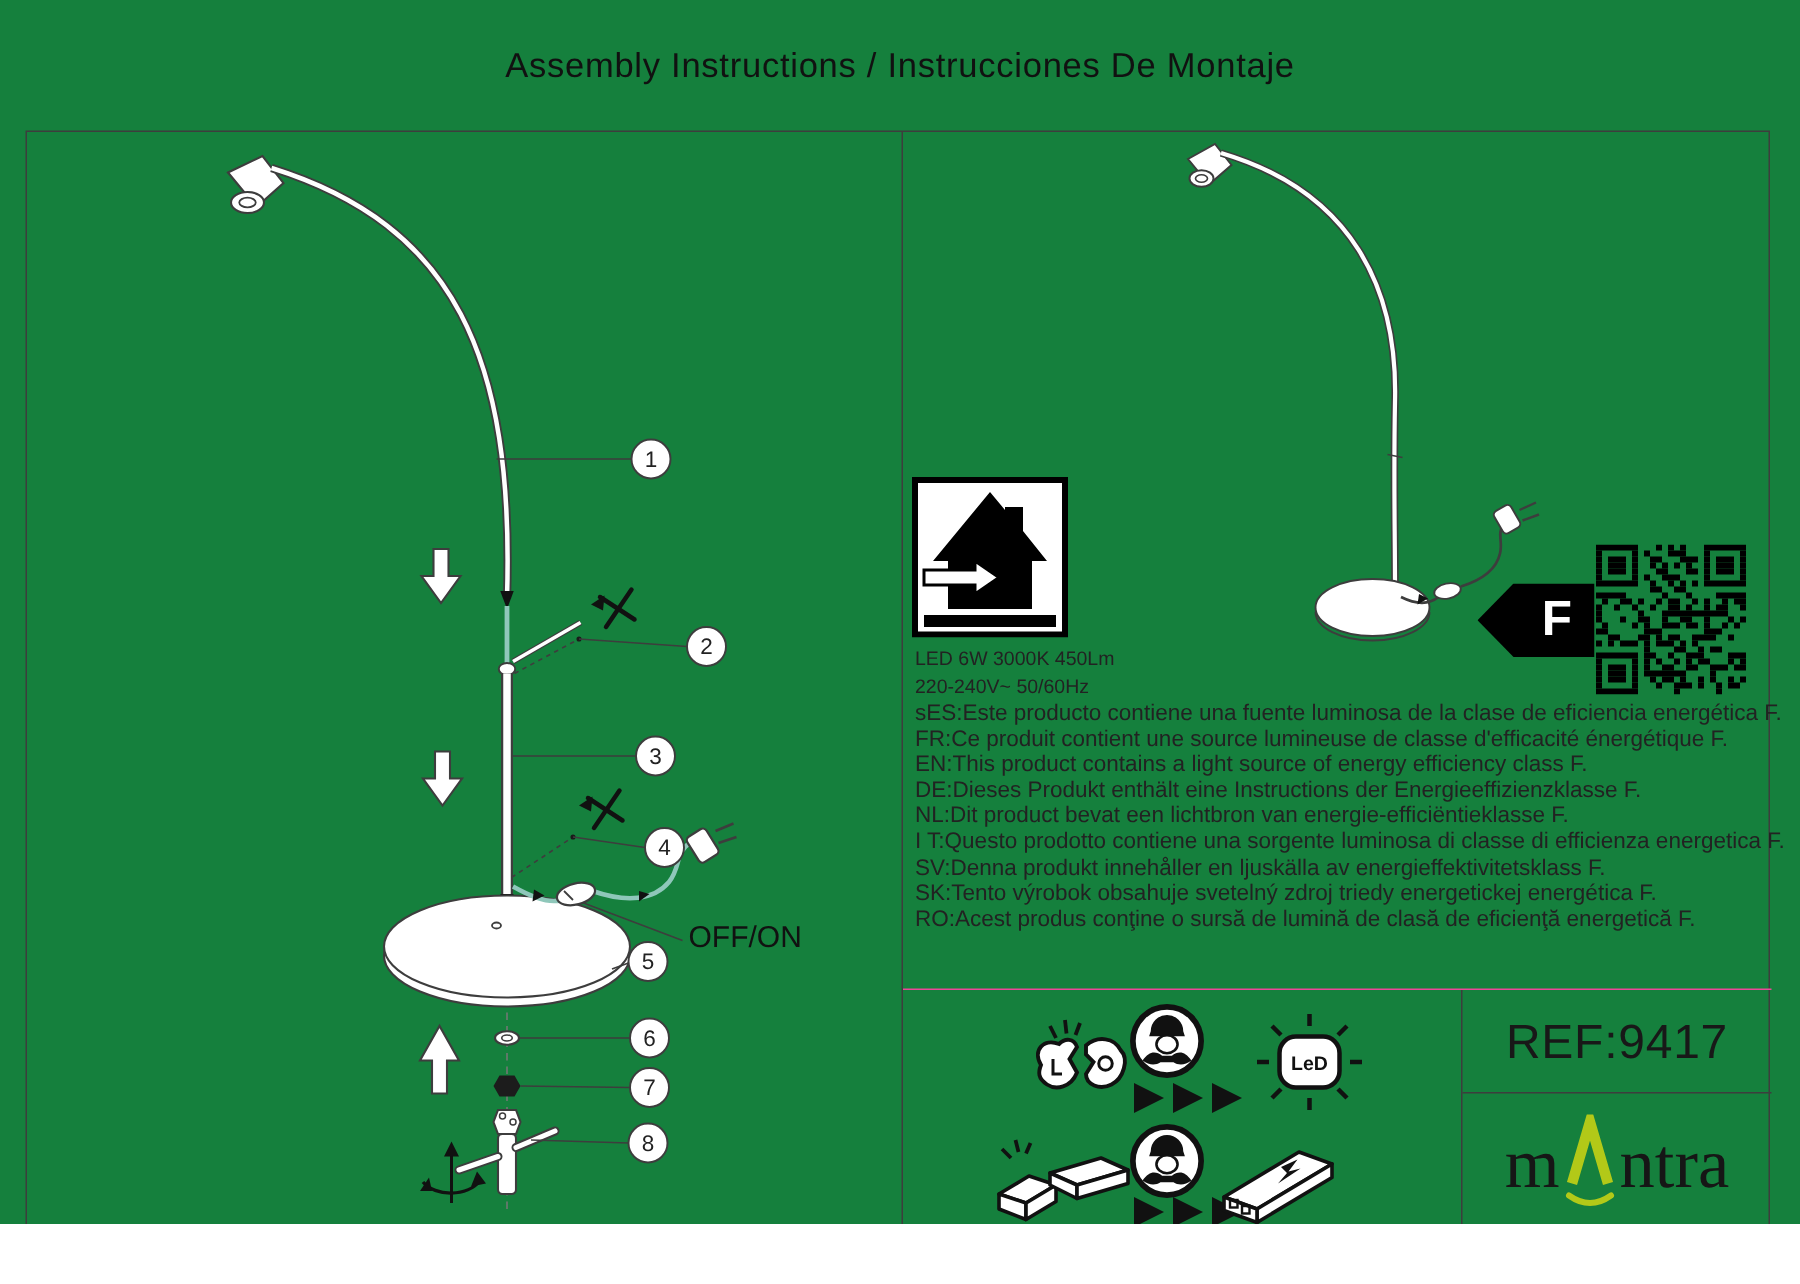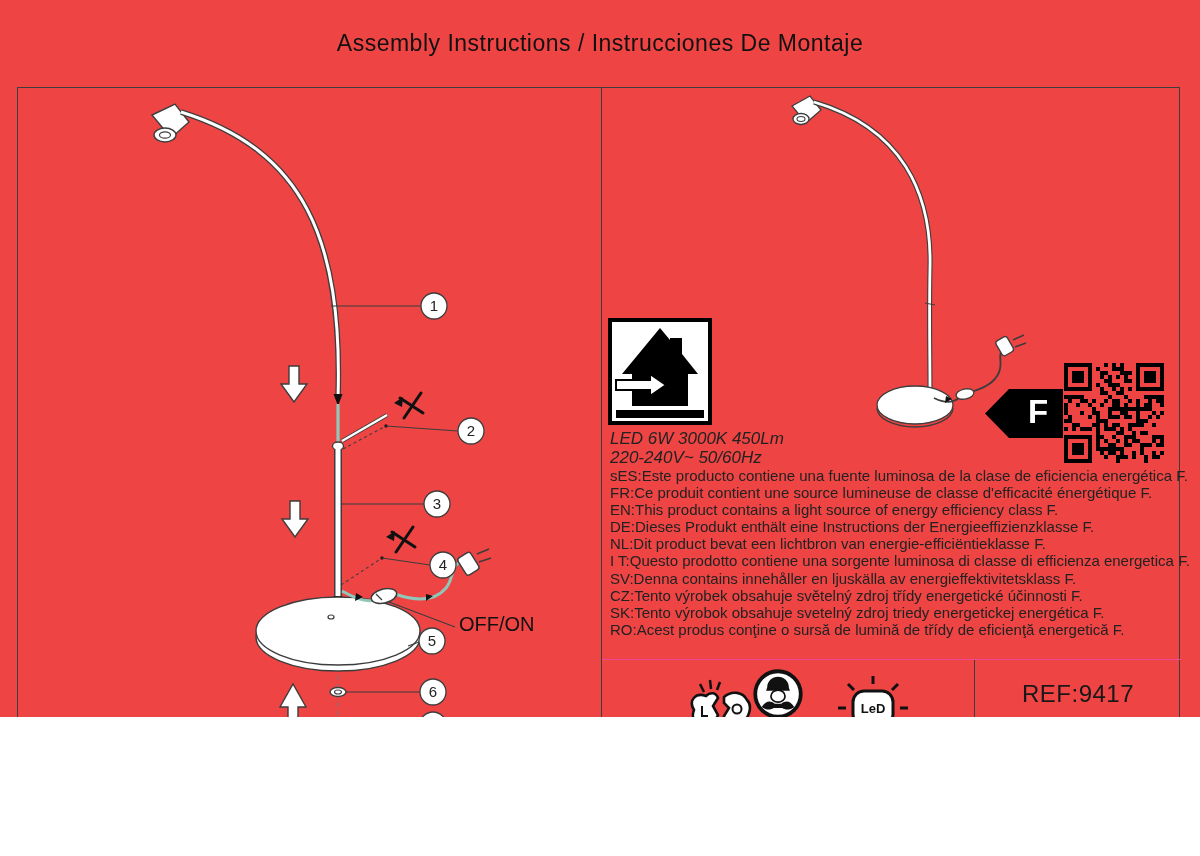--- a/index.html
+++ b/index.html
@@ -1,44 +1,44 @@
 <!DOCTYPE html>
 <html><head>
 <meta charset="utf-8">
 <style>
   html,body{margin:0;padding:0;background:#fff;}
-  .page{position:relative;width:1200px;height:717px;background:#ef4444;overflow:hidden;
+  .page{position:relative;width:1200px;height:816px;background:#15803d;overflow:hidden;
         font-family:"Liberation Sans",sans-serif;color:#1a1a1a;}
   .page-title{position:absolute;top:30px;left:0;width:1200px;text-align:center;
         font-size:23px;font-weight:400;color:#111;letter-spacing:.5px;}
   .main-frame{position:absolute;left:17px;top:87px;width:1163px;height:737px;
         border:1px solid #3d3d3d;box-sizing:border-box;}
   .left-panel{position:absolute;left:0;top:0;width:583px;height:735px;}
   .right-panel{position:absolute;left:583px;top:0;width:579px;height:735px;
         border-left:1px solid #3d3d3d;box-sizing:border-box;}
   svg{display:block;}
   .diagram-svg{position:absolute;left:0;top:0;}
   .lamp-svg{position:absolute;left:0;top:0;pointer-events:none;}
   .house-icon{position:absolute;left:6px;top:230px;width:104px;height:107px;}
   .spec-block{position:absolute;left:8px;top:341px;width:568px;}
-  .spec-line{font-size:17px;line-height:19px;color:#222;font-style:italic;}
+  .spec-line{font-size:13px;line-height:19px;color:#222;}
   .lang-line{font-size:15px;line-height:17.1px;color:#222;white-space:nowrap;}
   .f-arrow{position:absolute;left:383px;top:301px;width:78px;height:49px;}
   .f-arrow .letter{position:absolute;left:28px;top:4px;width:50px;text-align:center;
         color:#fff;font-size:33px;font-weight:bold;}
   .qr-box{position:absolute;left:462px;top:275px;width:100px;height:100px;}
   .footer{position:absolute;left:0;top:571px;width:579px;height:164px;
         border-top:1px solid #ec4899;box-sizing:border-box;text-decoration:underline;}
   .footer-icons{position:absolute;left:0;top:0;width:372px;height:164px;}
   .footer-icons .ic{position:absolute;}
   .ref-col{position:absolute;left:372px;top:0;width:207px;height:164px;
         border-left:1px solid #3d3d3d;box-sizing:border-box;}
   .ref-box{height:69px;border-bottom:1px solid #3d3d3d;box-sizing:border-box;
         display:flex;align-items:center;justify-content:center;
-        font-size:24px;color:#181818;letter-spacing:.5px;}
+        font-size:32px;color:#181818;letter-spacing:.5px;}
   .brand-box{height:94px;display:flex;align-items:center;justify-content:center;
         font-family:"Liberation Serif",serif;font-size:47px;color:#161616;}
   .brand-box .caret-svg{margin:0 1px;vertical-align:-15px;display:inline-block;}
   .callout-num{font-family:"Liberation Sans",sans-serif;font-size:15px;fill:#222;}
   .offon{font-size:20px;fill:#111;font-family:"Liberation Sans",sans-serif;}
 </style>
 </head>
 <body>
 
 <div class="page">
@@ -236,24 +236,23 @@
 
       <div class="spec-block">
         <div class="spec-line">LED 6W 3000K 450Lm</div>
         <div class="spec-line">220-240V~  50/60Hz</div>
         <div class="lang-line">sES:Este producto contiene una fuente luminosa de la clase de eficiencia energética F.</div>
         <div class="lang-line">FR:Ce produit contient une source lumineuse de classe d'efficacité énergétique F.</div>
         <div class="lang-line">EN:This product contains a light source of energy efficiency class F.</div>
         <div class="lang-line">DE:Dieses Produkt enthält eine Instructions der Energieeffizienzklasse F.</div>
         <div class="lang-line">NL:Dit product bevat een lichtbron van energie-efficiëntieklasse F.</div>
         <div class="lang-line">I T:Questo prodotto contiene una sorgente luminosa di classe di efficienza energetica F.</div>
-        <div class="lang-line">SV:Denna contains innehåller en ljuskälla av energieffektivitetsklass F.</div>
-        <div class="lang-line">CZ:Tento výrobek obsahuje světelný zdroj třídy energetické účinnosti F.</div>
+        <div class="lang-line">SV:Denna produkt innehåller en ljuskälla av energieffektivitetsklass F.</div>
         <div class="lang-line">SK:Tento výrobok obsahuje svetelný zdroj triedy energetickej energética F.</div>
-        <div class="lang-line">RO:Acest produs conţine o sursă de lumină de třídy de eficienţă energetică F.</div>
+        <div class="lang-line">RO:Acest produs conţine o sursă de lumină de clasă de eficienţă energetică F.</div>
       </div>
 
       <div class="f-arrow">
         <svg width="78" height="49" viewBox="0 0 78 49">
           <polygon points="0,24.5 24,0 78,0 78,49 24,49" fill="#000"></polygon>
         </svg>
         <span class="letter">F</span>
       </div>
 
       <div class="qr-box">

